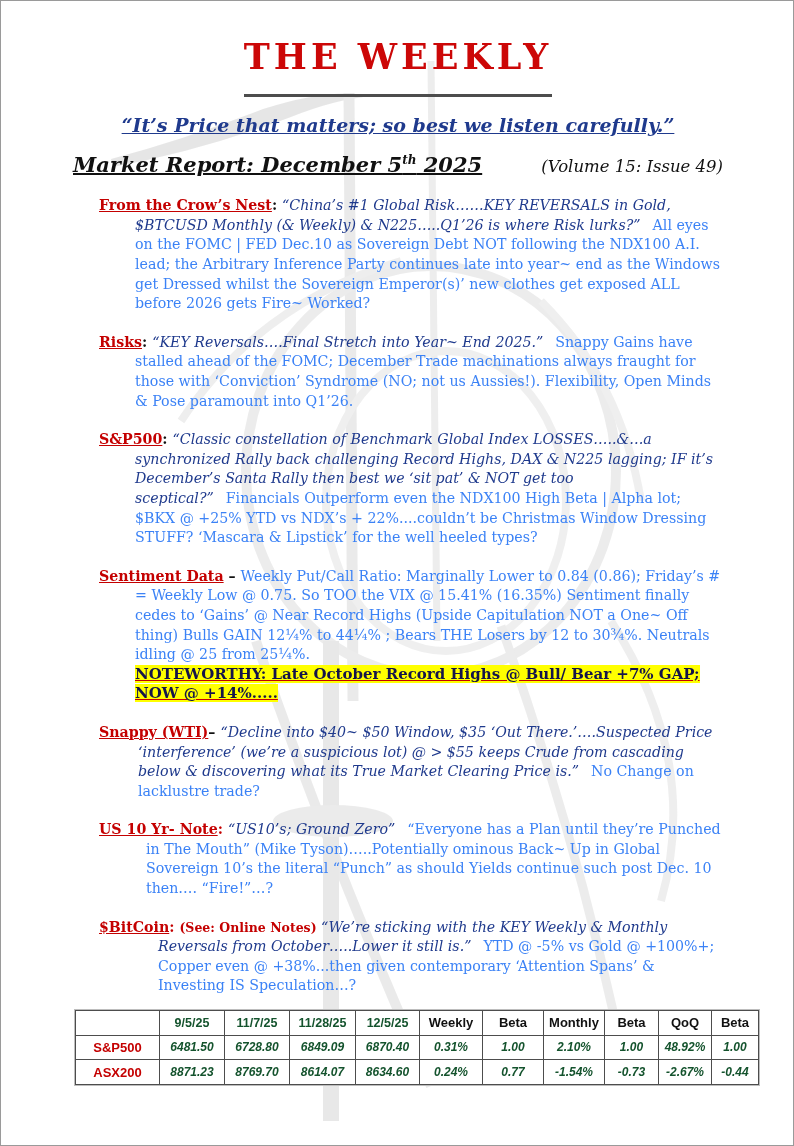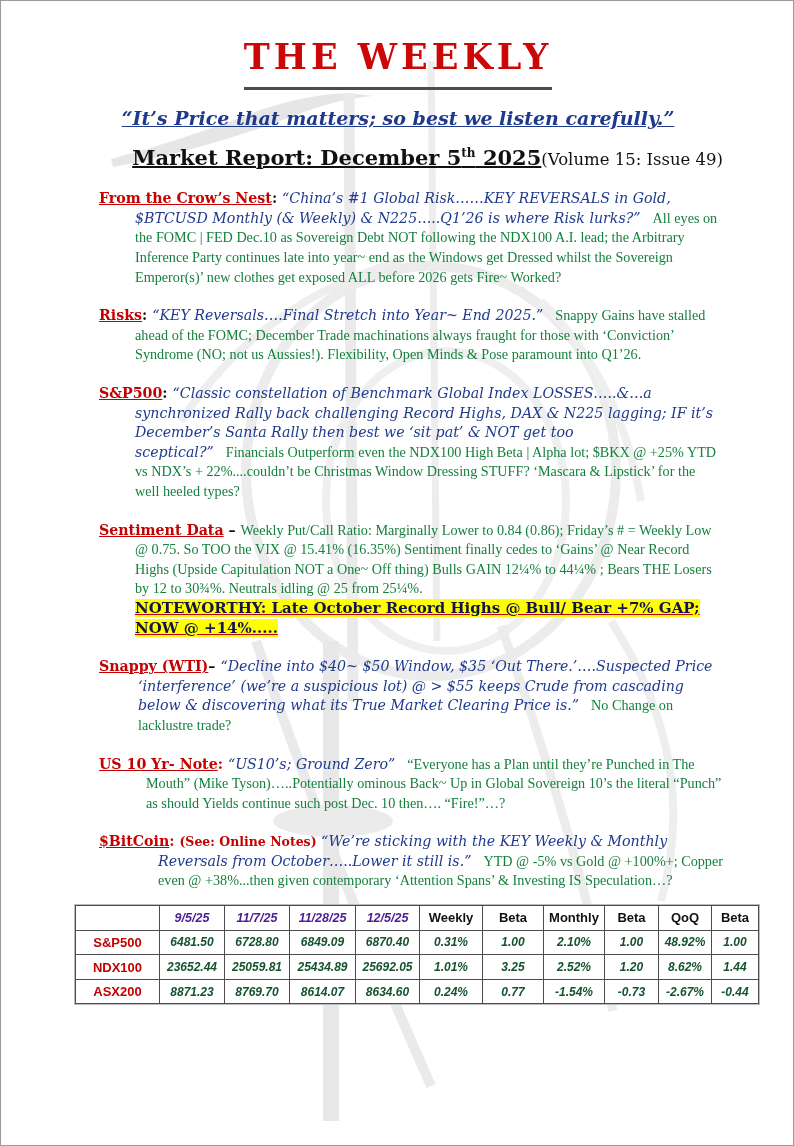--- a/index.html
+++ b/index.html
@@ -11,53 +11,54 @@
   }
   .wm{position:absolute;left:0;top:0;width:794px;height:1146px;pointer-events:none;}
   .content{position:relative;padding:30px 70px 0 72px;}
 
   .title{
     text-align:center;margin:6px 0 0 0;
   }
   .title .t{
     display:inline-block;
     font-size:35px;font-weight:bold;letter-spacing:4px;color:#cc0707;
-    border-bottom:3px solid #4d4d4d;padding-bottom:10px;line-height:1.15;
+    border-bottom:3px solid #4d4d4d;padding-bottom:17px;line-height:1.15;
   }
   .subtitle{
     text-align:center;margin:17px 0 0 0;
   }
   .subtitle .s{
     font-size:19px;font-weight:bold;font-style:italic;color:#1f3a8d;
     text-decoration:underline;text-decoration-color:#1f3a8d;
   }
   .report-row{
-    display:flex;align-items:baseline;justify-content:flex-end;
+    display:flex;align-items:baseline;justify-content:space-between;
     margin:16px 0 16px 0;
+    font-style:italic;
   }
   .report-title{
     font-size:21px;font-weight:bold;color:#111;
     text-decoration:underline;text-decoration-thickness:2px;
   }
   .report-title sup{font-size:12px;}
   .volume{font-size:16.5px;color:#111;}
 
   .sec{
     margin:19px 0 0 0;font-size:14.2px;line-height:19.6px;color:#111;
     padding-left:var(--hang,62px);text-indent:calc(var(--hang,62px) * -1);
   }
   .sec .h{
     color:#c40000;font-weight:bold;
     text-decoration:underline;text-decoration-color:#c40000;margin-left:26px;
   }
   .sec .sep{font-weight:bold;color:#111;}
   .sec .sep.red{color:#c40000;}
   .sec .note{color:#c40000;font-size:12.5px;font-weight:bold;}
   .sec .q{color:#1f3a8d;font-style:italic;font-weight:500;}
-  .sec .b{color:#15803d;font-family:Liberation Serif, serif;}
+  .sec .b{color:#3b82f6;}
   .gap{margin-left:12px;}
   .hl-line{
     margin:0 0 0 62px;font-size:15px;line-height:19.6px;
   }
   .hl{
     background:#ffff00;color:#14144a;font-weight:bold;
     text-decoration:underline;text-decoration-color:#c40000;
   }
 
   .snapshot-h{
@@ -71,21 +72,21 @@
     font-family:"Liberation Sans","DejaVu Sans",sans-serif;
     background:transparent;
   }
   table.snap td,table.snap th{
     border:1px solid #4d4d4d;height:23.6px;padding:0 2px;
     text-align:center;vertical-align:middle;overflow:hidden;white-space:nowrap;
     background:#fff;
   }
   table.snap{border:1px solid #8c8c8c;outline:1px solid #bdbdbd;}
   th.blank{background:#fff;}
-  th.date{color:#4c1d95;font-weight:bold;font-style:italic;font-size:12.5px;}
+  th.date{color:#14532d;font-weight:bold;font-size:12.5px;}
   th.metric{color:#111;font-weight:bold;font-size:13px;}
   td.rowlabel{color:#c40000;font-weight:bold;font-size:13px;text-align:left;padding-left:6px;}
   td.val{color:#14532d;font-weight:bold;font-style:italic;font-size:12px;}
 </style>
 </head>
 <body>
 
 <div class="page">
 
   <svg class="wm" viewBox="0 0 794 1146" fill="none" xmlns="http://www.w3.org/2000/svg">
@@ -192,33 +193,20 @@
               <td class="val">6849.09</td>
               <td class="val">6870.40</td>
               <td class="val">0.31%</td>
               <td class="val">1.00</td>
               <td class="val">2.10%</td>
               <td class="val">1.00</td>
               <td class="val">48.92%</td>
               <td class="val">1.00</td>
             </tr>
             <tr>
-              <td class="rowlabel">NDX100</td>
-              <td class="val">23652.44</td>
-              <td class="val">25059.81</td>
-              <td class="val">25434.89</td>
-              <td class="val">25692.05</td>
-              <td class="val">1.01%</td>
-              <td class="val">3.25</td>
-              <td class="val">2.52%</td>
-              <td class="val">1.20</td>
-              <td class="val">8.62%</td>
-              <td class="val">1.44</td>
-            </tr>
-            <tr>
               <td class="rowlabel">ASX200</td>
               <td class="val">8871.23</td>
               <td class="val">8769.70</td>
               <td class="val">8614.07</td>
               <td class="val">8634.60</td>
               <td class="val">0.24%</td>
               <td class="val">0.77</td>
               <td class="val">-1.54%</td>
               <td class="val">-0.73</td>
               <td class="val">-2.67%</td>

